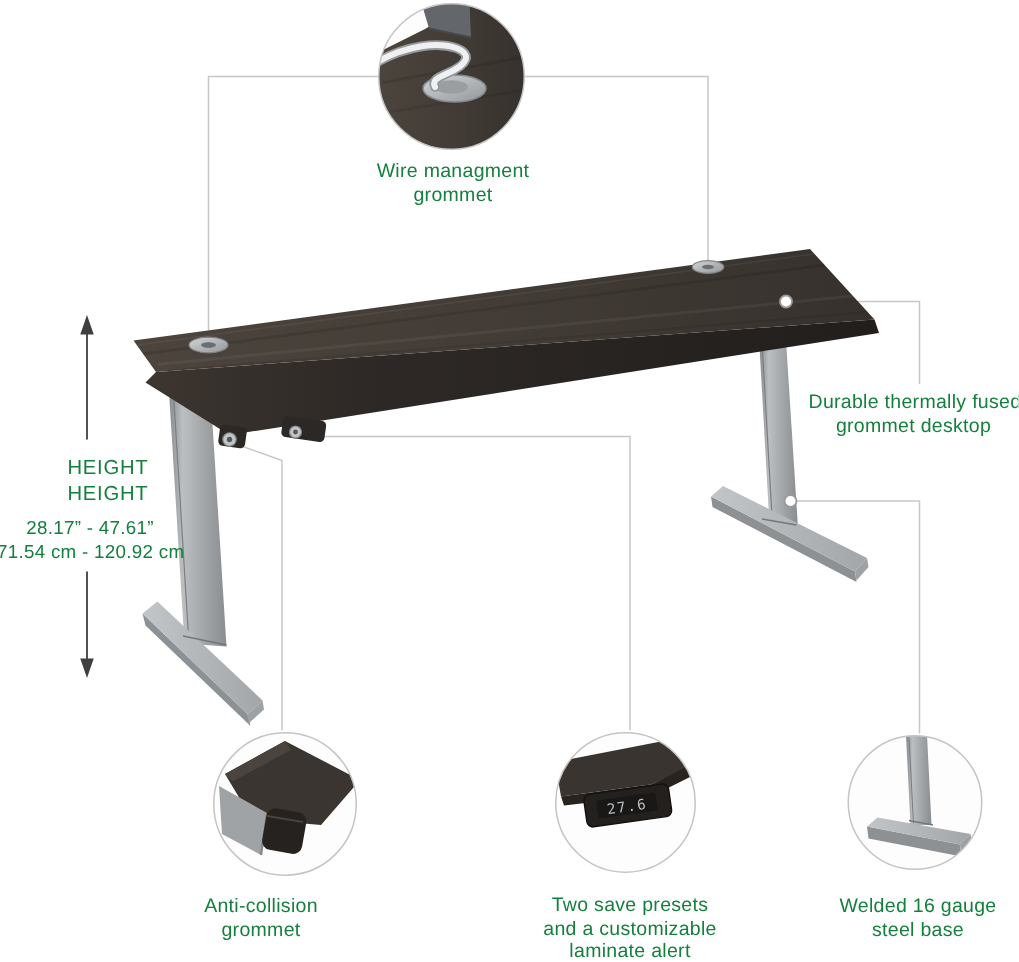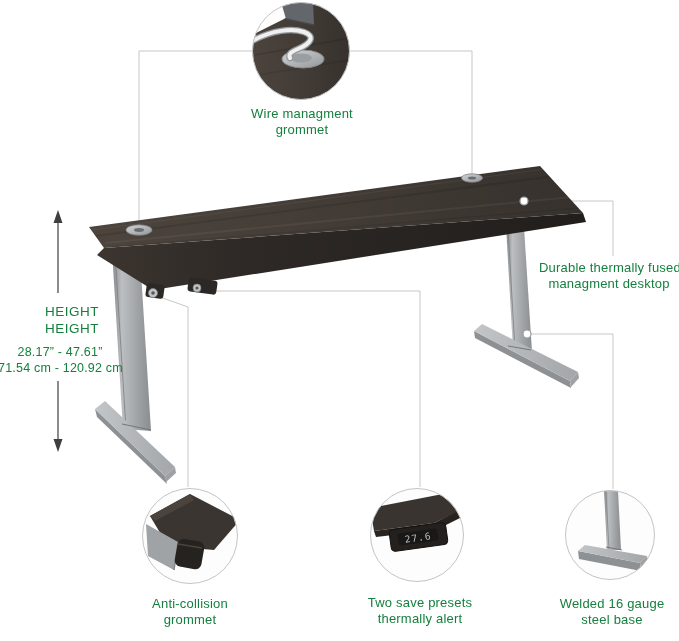--- a/index.html
+++ b/index.html
@@ -195,41 +195,42 @@
   </g>
 </svg>
 
 <div class="label" style="left:212px; top:106px; width:180px;">
   <div class="line">Wire managment</div>
   <div class="line">grommet</div>
 </div>
 
 <div class="label" style="left:539px; top:260px; width:140px;">
   <div class="line">Durable thermally fused</div>
-  <div class="line">managment desktop</div>
+  <div class="line">grommet desktop</div>
 </div>
 
 <div class="label hr-title" style="left:0px; top:303px; width:144px;text-align:center;">
   <div class="line">HEIGHT</div>
   <div class="line">HEIGHT</div>
 </div>
 
 <div class="label hr-dims" style="left:-2px; top:344px; width:124px;">
   <div class="line">28.17” - 47.61”</div>
   <div class="line">71.54 cm - 120.92 cm</div>
 </div>
 
-<div class="label" style="left:120px; top:596px; width:140px;">
+<div class="label" style="left:104px; top:596px; width:140px;">
   <div class="line">Anti-collision</div>
   <div class="line">grommet</div>
 </div>
 
 <div class="label" style="left:340px; top:595px; width:160px;">
   <div class="line">Two save presets</div>
-  <div class="line">thermally alert</div>
+  <div class="line">and a customizable</div>
+  <div class="line">laminate alert</div>
 </div>
 
 <div class="label" style="left:542px; top:596px; width:140px;">
   <div class="line">Welded 16 gauge</div>
   <div class="line">steel base</div>
 </div>
 
 </div>
 
 </body></html>

